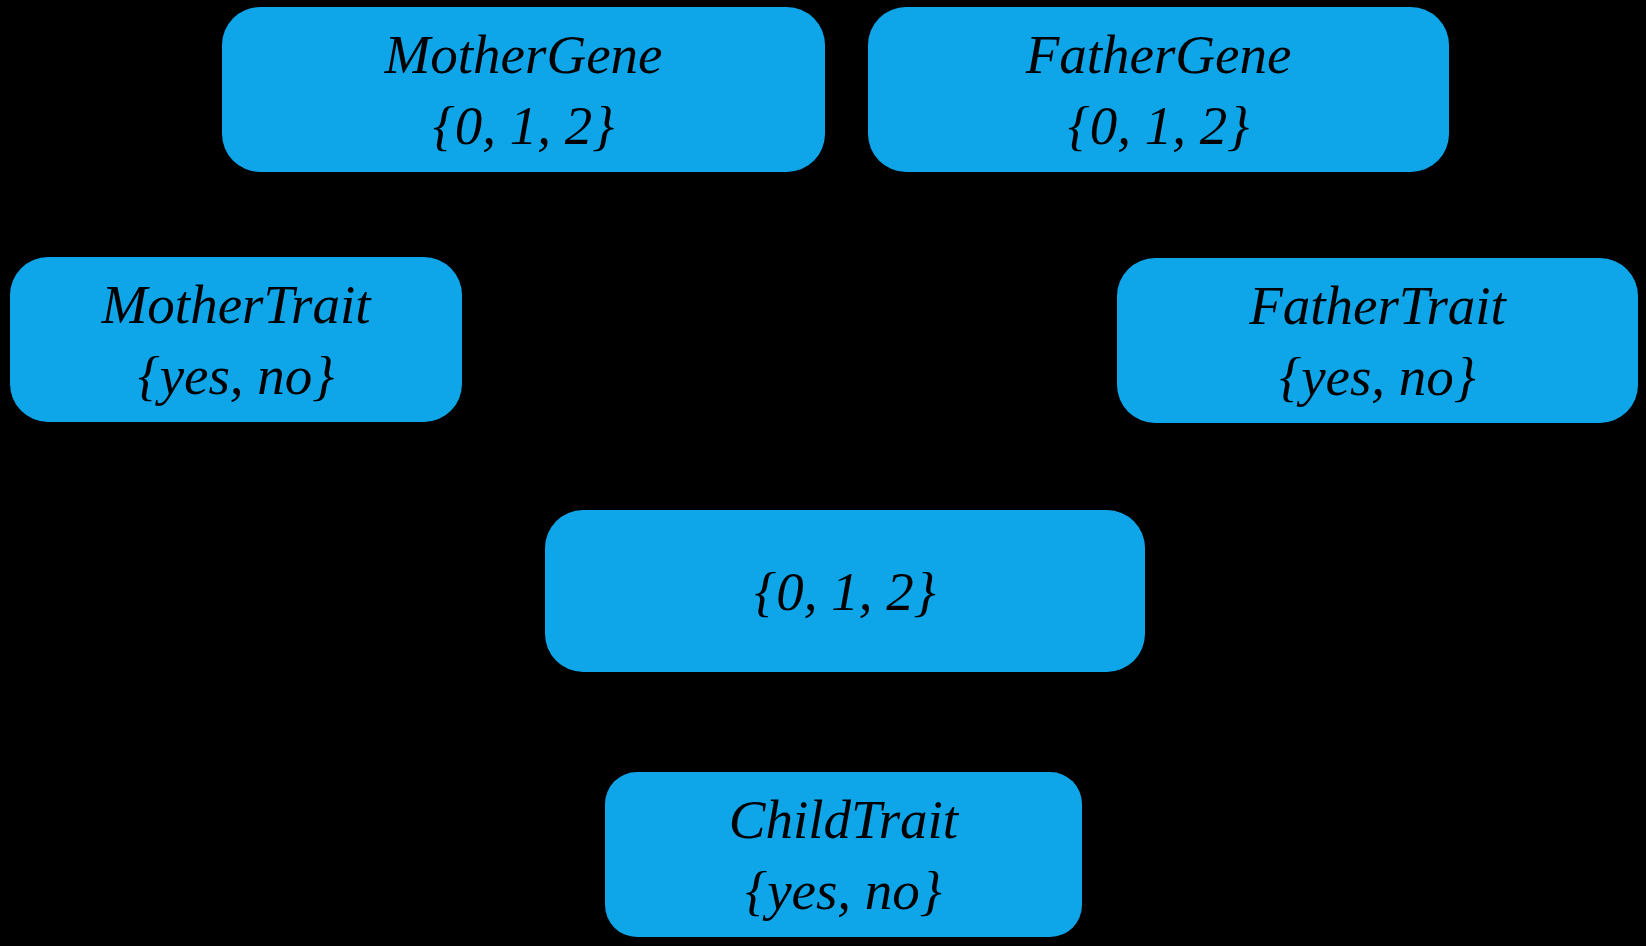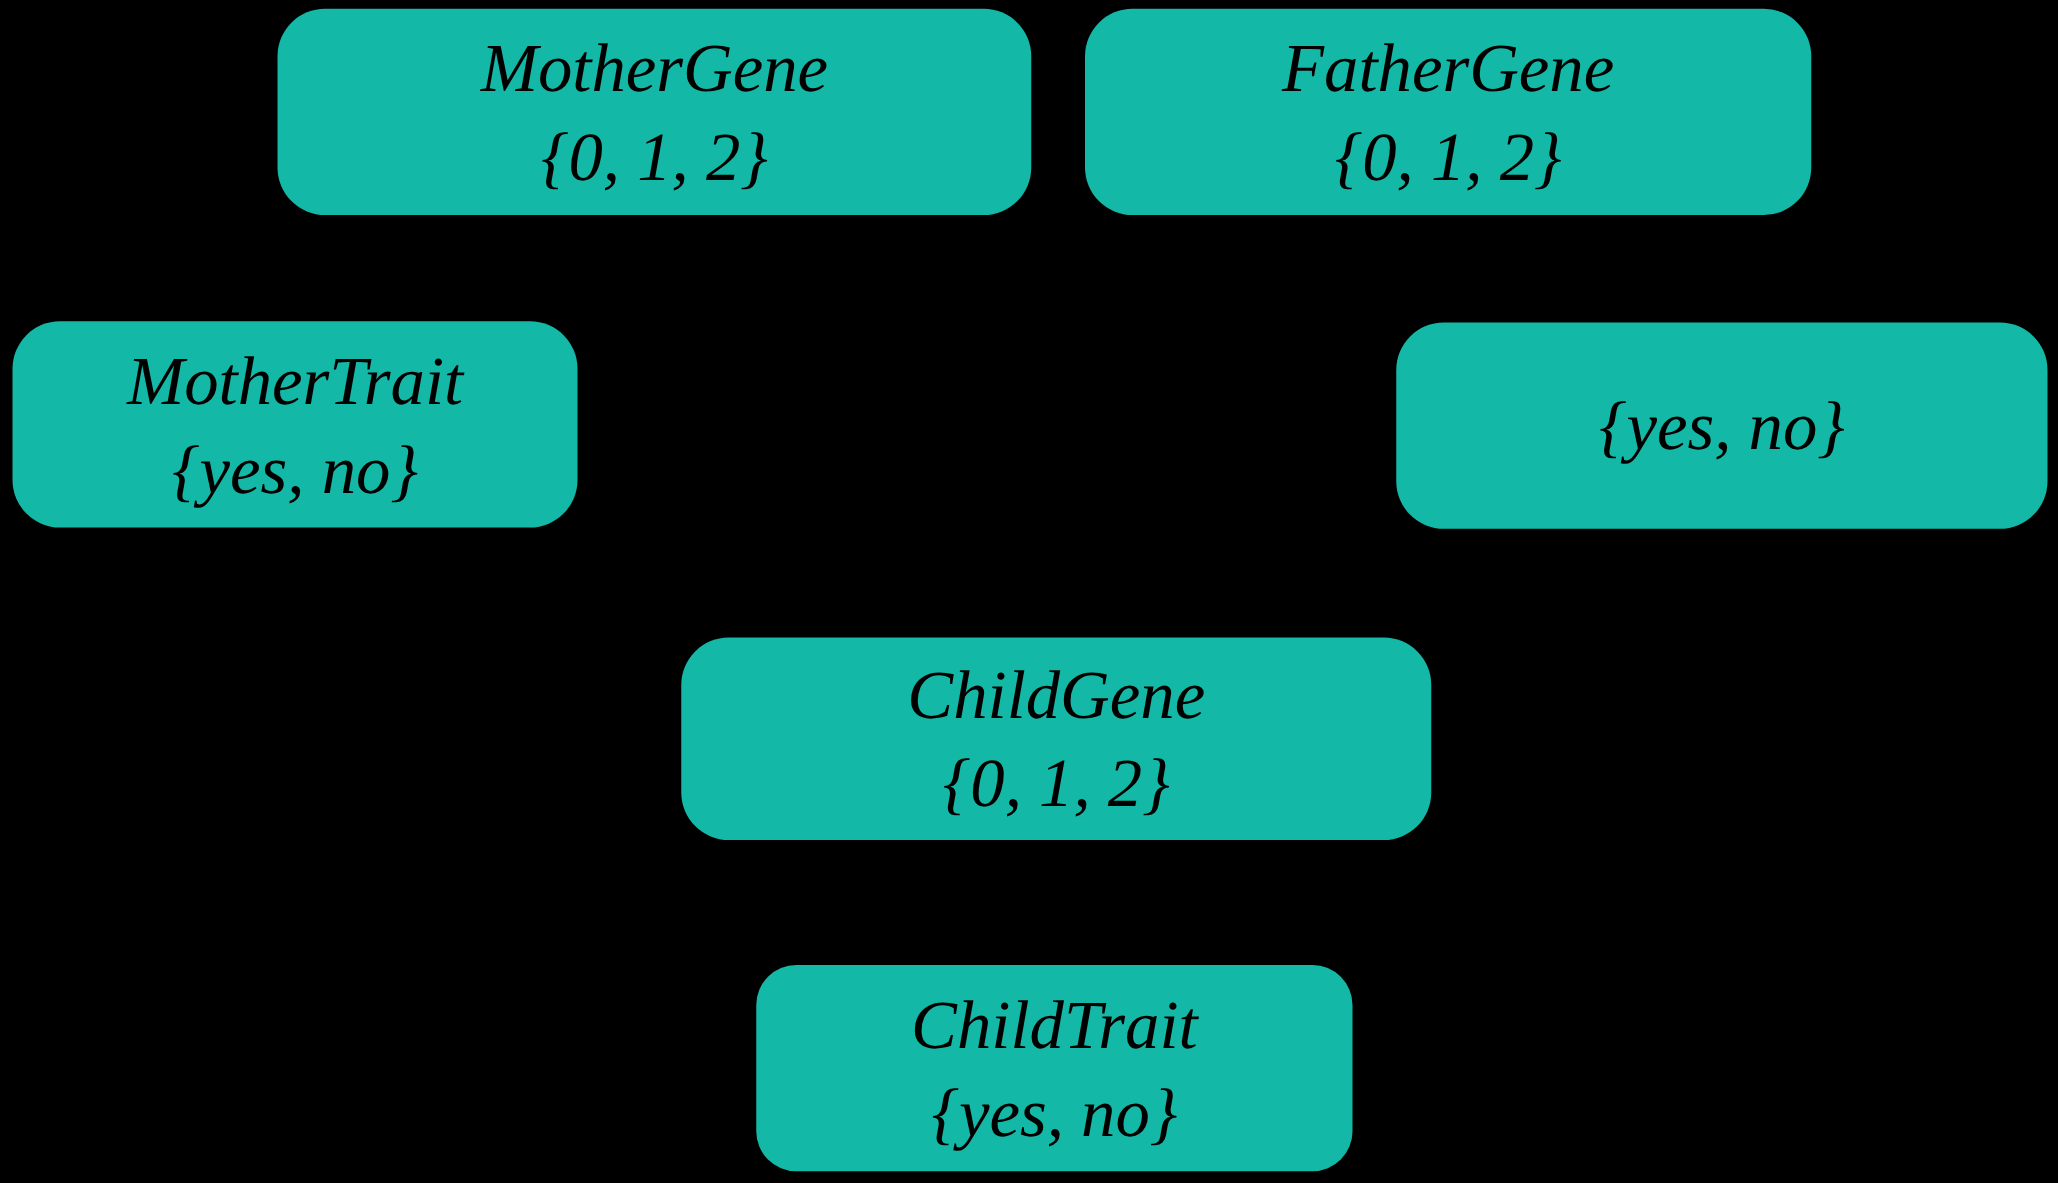--- a/index.html
+++ b/index.html
@@ -10,21 +10,21 @@
   .canvas {
     position: relative;
     width: 1646px;
     height: 946px;
     background: #000000;
     overflow: hidden;
     font-family: "Liberation Serif", serif;
   }
   .node {
     position: absolute;
-    background: #14b8a6;
+    background: #0ea5e9;
     border-radius: 38px;
     color: #000000;
     display: flex;
     flex-direction: column;
     align-items: center;
     justify-content: center;
     text-align: center;
     font-style: italic;
     font-size: 55px;
     line-height: 71px;
@@ -56,25 +56,25 @@
     <span class="node-label">FatherGene</span>
     <span class="node-values">{0, 1, 2}</span>
   </div>
 
   <div class="node pos-mother-trait">
     <span class="node-label">MotherTrait</span>
     <span class="node-values">{yes, no}</span>
   </div>
 
   <div class="node pos-father-trait">
+    <span class="node-label">FatherTrait</span>
     <span class="node-values">{yes, no}</span>
   </div>
 
   <div class="node pos-child-gene">
-    <span class="node-label">ChildGene</span>
     <span class="node-values">{0, 1, 2}</span>
   </div>
 
   <div class="node pos-child-trait">
     <span class="node-label">ChildTrait</span>
     <span class="node-values">{yes, no}</span>
   </div>
 
 </div>
 

